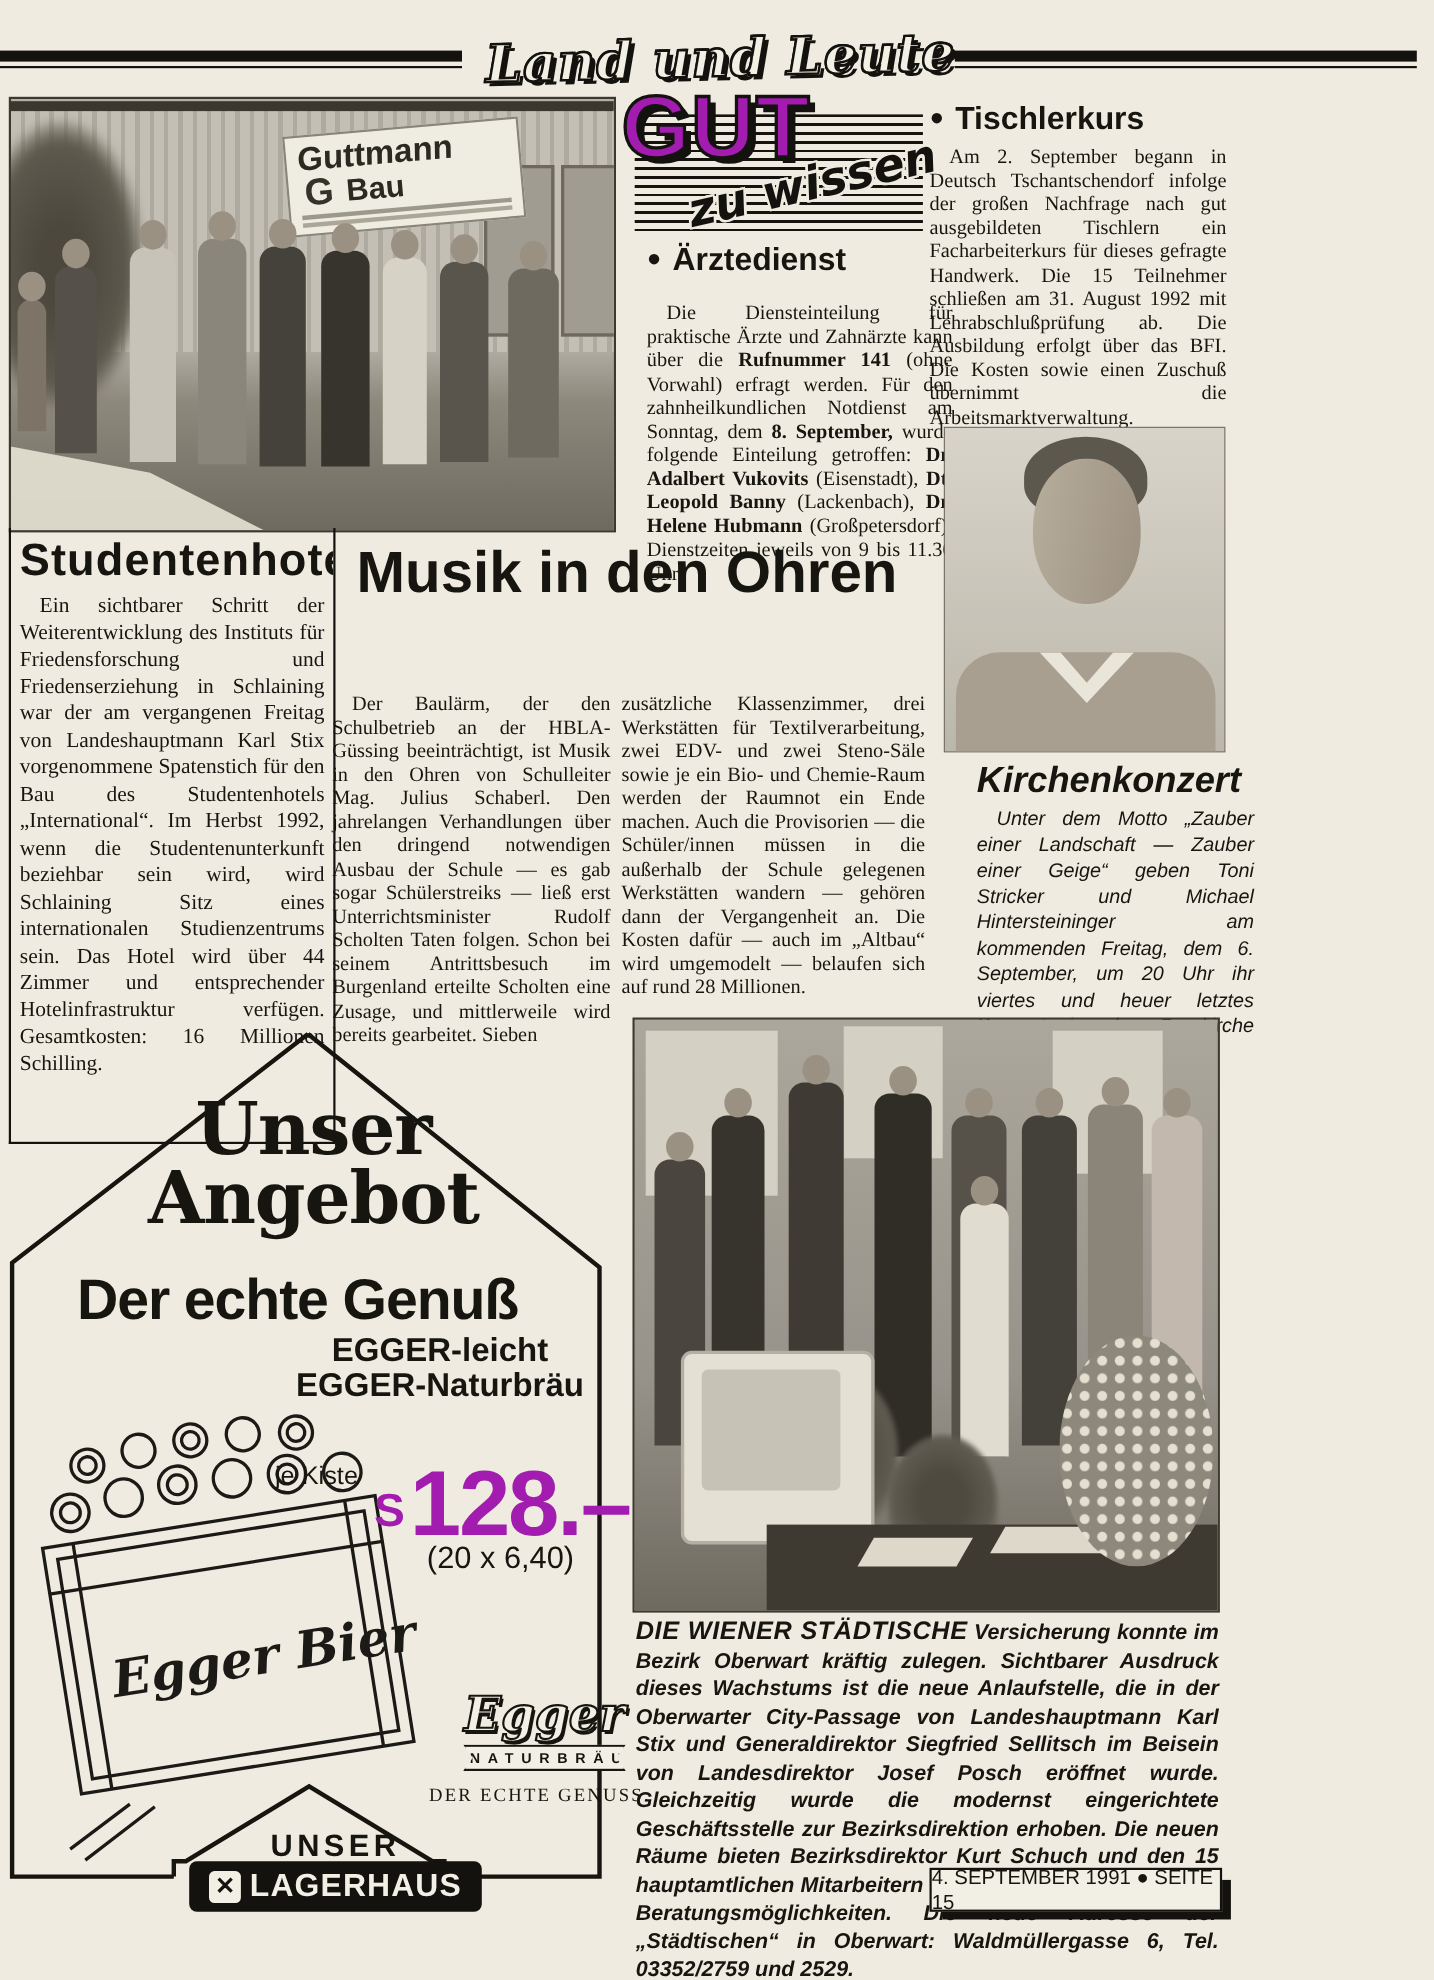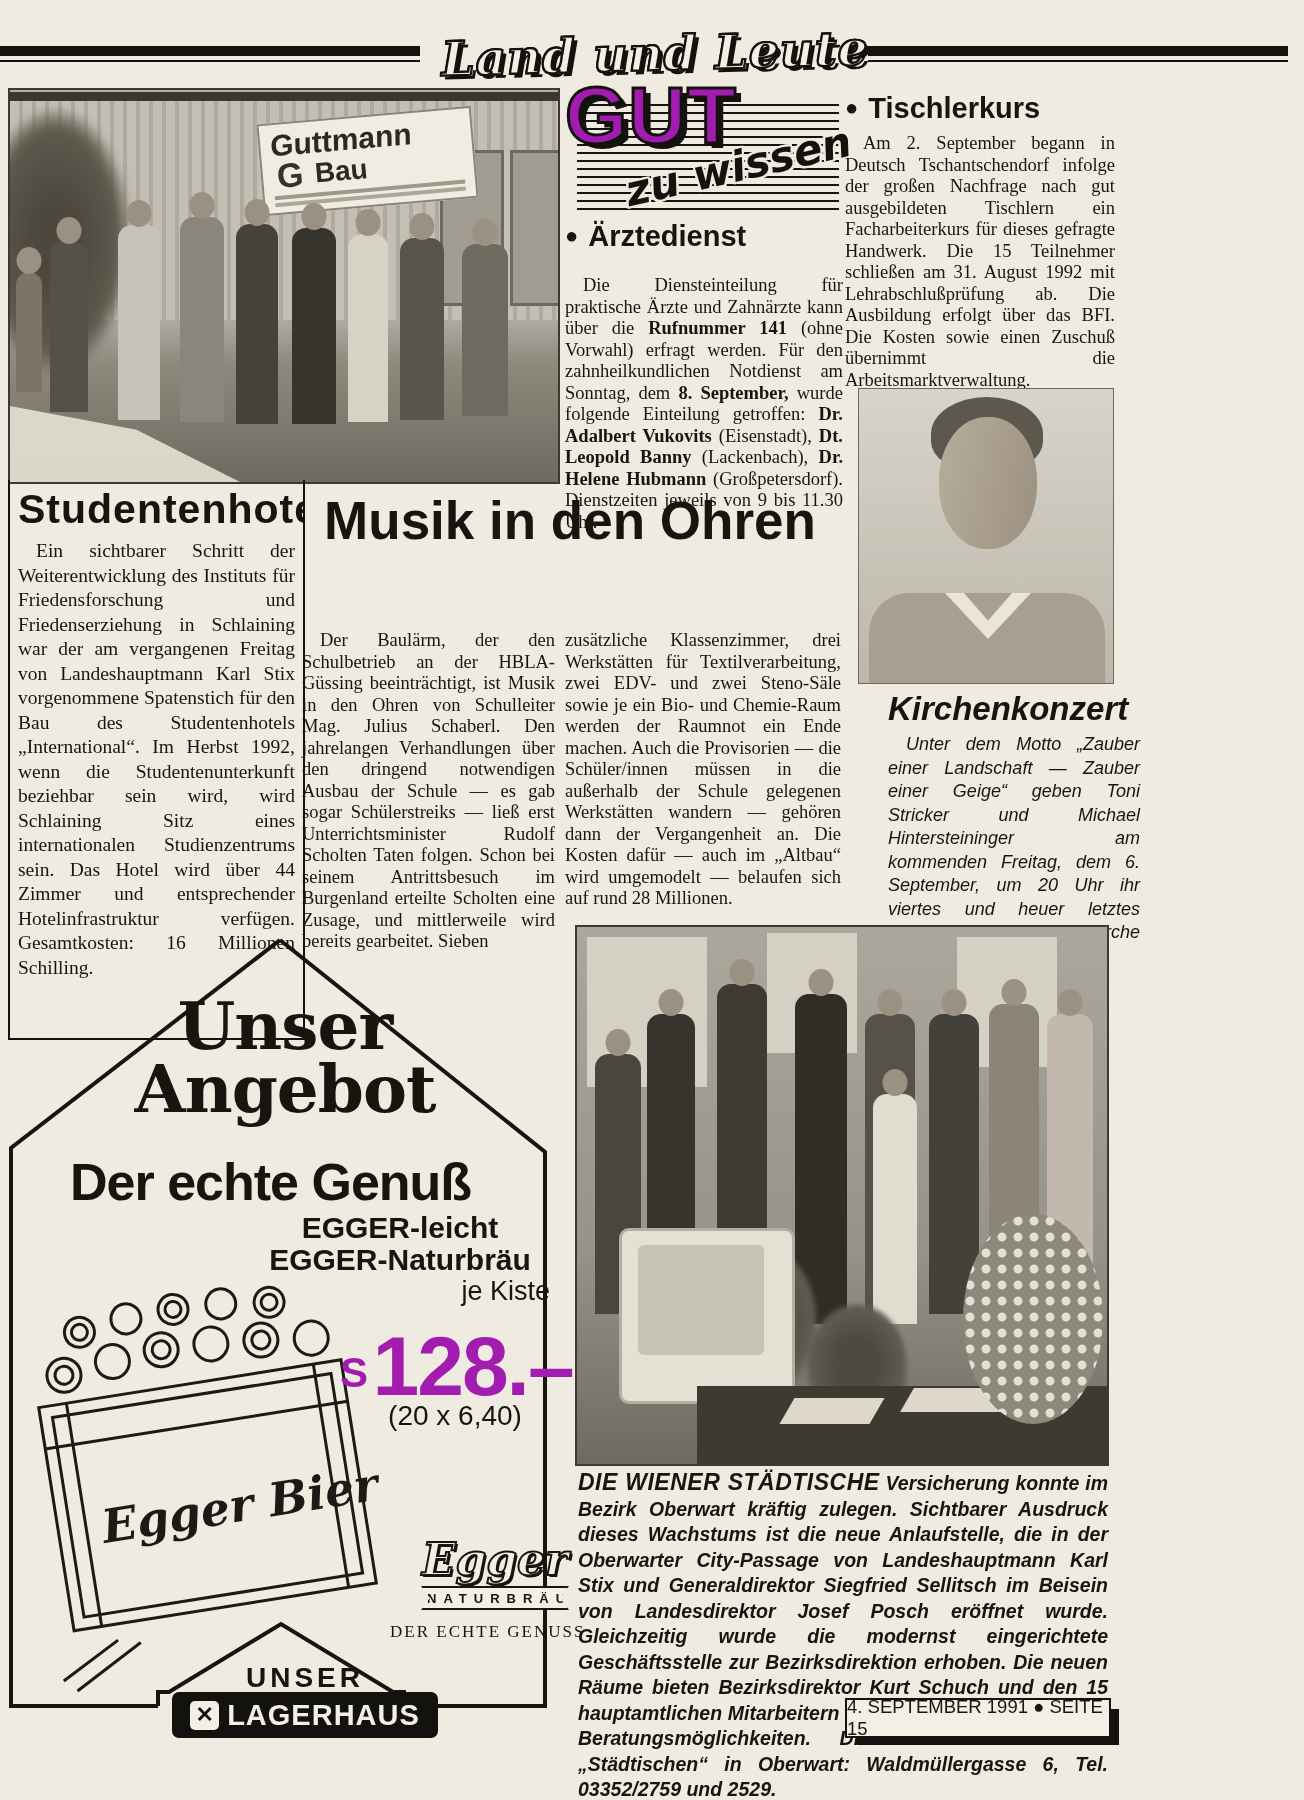--- a/index.html
+++ b/index.html
@@ -97,21 +97,21 @@
       white-space:nowrap;}
 
   
   .bullet-head{font-family:"Liberation Sans",sans-serif;font-weight:800;font-size:29px;
       line-height:1;white-space:nowrap;}
   .bullet-head .dot{font-size:22px;vertical-align:3px;margin-right:10px;}
   .body-serif{font-size:18.5px;line-height:21.5px;text-align:justify;hyphens:auto;
       -webkit-hyphens:auto;}
   .body-serif .ind, .body-sans .ind{display:inline-block;width:18px;}
   .col{position:absolute;}
-  #art-aerzte{left:565px;top:222px;width:278px;}
+  #art-aerzte{left:588px;top:222px;width:278px;}
   #art-aerzte .body-serif{margin-top:24px;font-family:Liberation Serif, serif;}
   #art-tischler{left:845px;top:94px;width:270px;}
   #art-tischler .body-serif{margin-top:10px;}
 
   #art-kirche{left:888px;top:692px;width:252px;font-style:italic;}
   .kirche-title{font-family:"Liberation Sans",sans-serif;font-weight:800;font-size:33px;line-height:1;}
   .body-sans{font-family:"Liberation Sans",sans-serif;font-size:18px;line-height:23.5px;
       text-align:justify;margin-top:8px;}
 
   #box-student{position:absolute;left:8px;top:480px;width:297px;height:560px;
@@ -127,22 +127,22 @@
 
   
   #ad-house{position:absolute;left:8px;top:930px;width:540px;height:800px;}
   .ad-h1{position:absolute;left:95px;top:995px;width:380px;text-align:center;
       font-family:"DejaVu Serif",serif;font-weight:900;font-size:66px;line-height:.95;
       letter-spacing:-1px;color:#17150f;}
   .ad-slogan{position:absolute;left:70px;top:1152px;width:475px;
       font-family:"Liberation Sans",sans-serif;font-weight:700;font-size:52px;letter-spacing:-1px;}
   .ad-prod{position:absolute;left:250px;top:1212px;width:300px;text-align:center;
       font-family:"Liberation Sans",sans-serif;font-weight:700;font-size:30px;line-height:1.08;}
-  .ad-unit{position:absolute;left:250px;top:1276px;width:300px;text-align:right;
-      font-family:"Liberation Sans",sans-serif;font-size:27px;}
+  .ad-unit{position:absolute;left:250px;top:1328px;width:300px;text-align:left;
+      font-family:"Liberation Sans",sans-serif;font-size:23px;}
   .ad-price{position:absolute;left:340px;top:1318px;white-space:nowrap;
       font-family:"Liberation Sans",sans-serif;font-weight:800;color:#a21caf;}
   .ad-price .cur{font-size:42px;vertical-align:8px;}
   .ad-price .val{font-size:84px;letter-spacing:-2px;}
   .ad-note{position:absolute;left:345px;top:1400px;width:220px;text-align:center;
       font-family:"Liberation Sans",sans-serif;font-size:28px;}
   .egger-logo{position:absolute;left:420px;top:1538px;width:150px;text-align:center;}
   .egger-word{font-family:"DejaVu Serif",serif;font-weight:900;font-style:italic;font-size:44px;
       line-height:1;color:#f2efe5;-webkit-text-stroke:2px #17150f;
       text-shadow:2px 2px 0 #17150f;}

